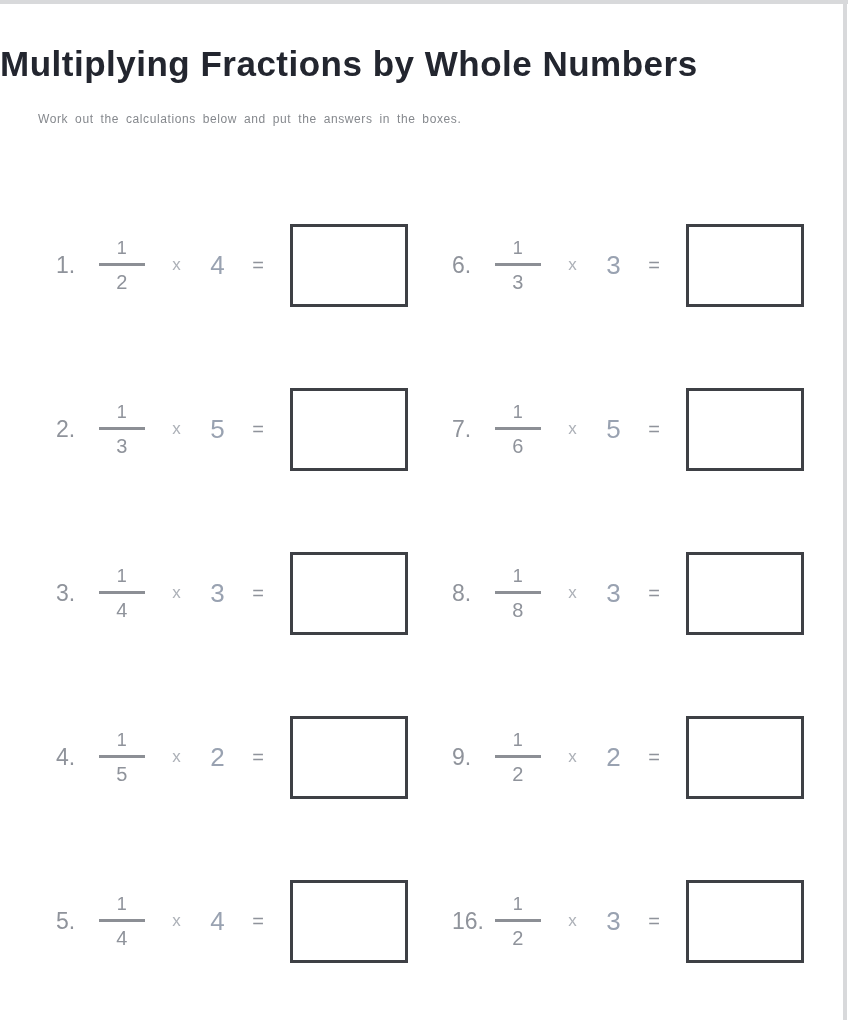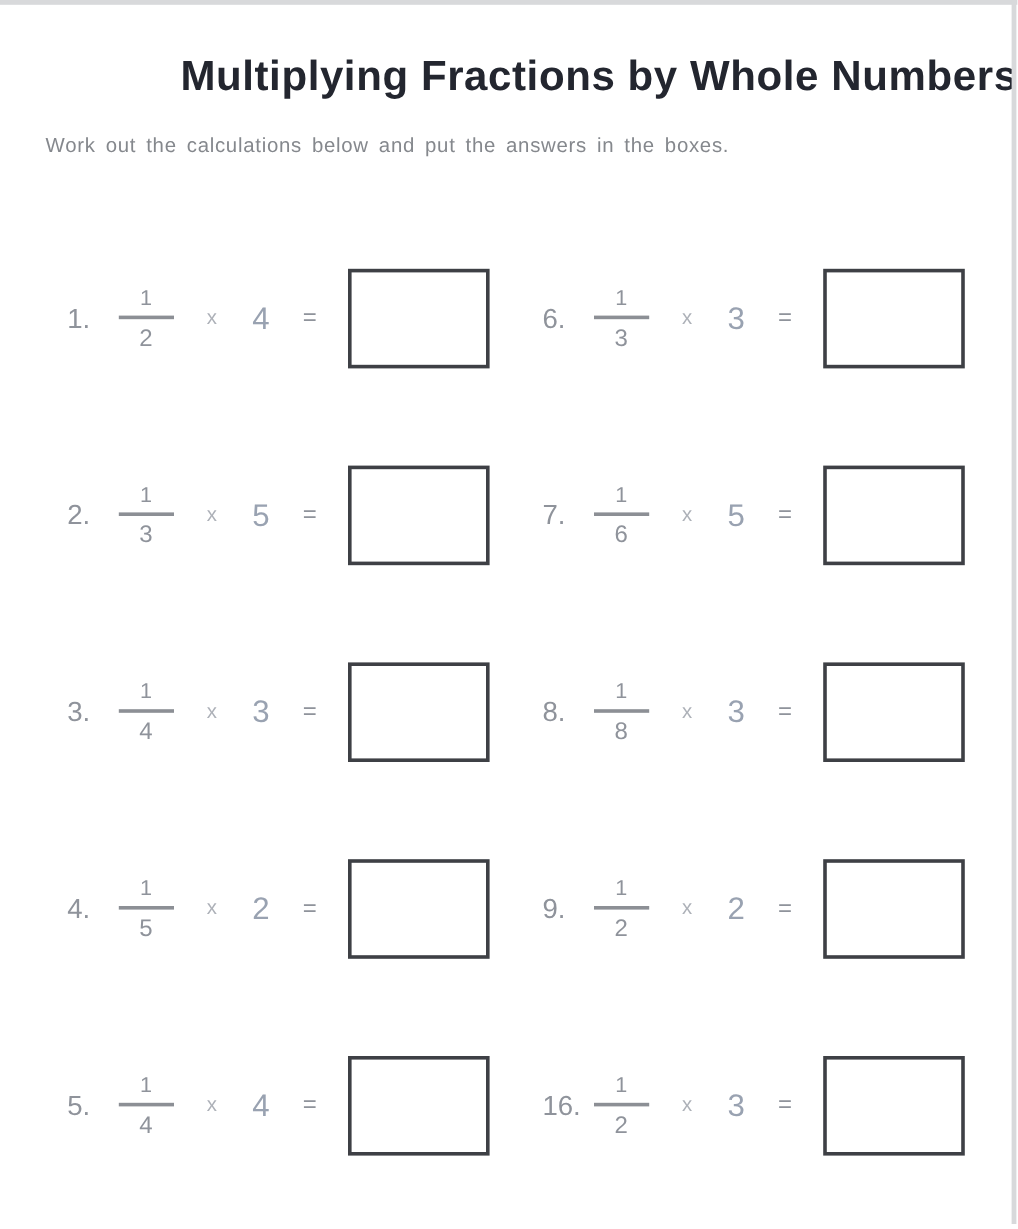--- a/index.html
+++ b/index.html
@@ -16,30 +16,30 @@
     background: var(--edge-strip, #d8d9db);
   }
   .right-strip {
     position: absolute; top: 0; right: 1px;
     width: 4px; height: 1020px;
     background: var(--edge-strip, #d8d9db);
   }
   .page-title {
     margin: 0;
     padding-top: 44px;
-    text-align: right;
+    text-align: left;
     font-size: 35px;
     font-weight: 700;
     letter-spacing: 0.5px;
     color: var(--title-color, #23262f);
   }
   .instruction {
     margin: 0;
     padding: 28px 0 0 38px;
-    font-size: 17px;
+    font-size: 12px;
     letter-spacing: 0.6px;
     word-spacing: 3px;
     color: var(--instruction-color, #85888d);
   }
   .problems-grid {
     position: absolute;
     top: 183px; left: 56px;
     display: grid;
     grid-template-columns: 352px 352px;
     column-gap: 44px;

